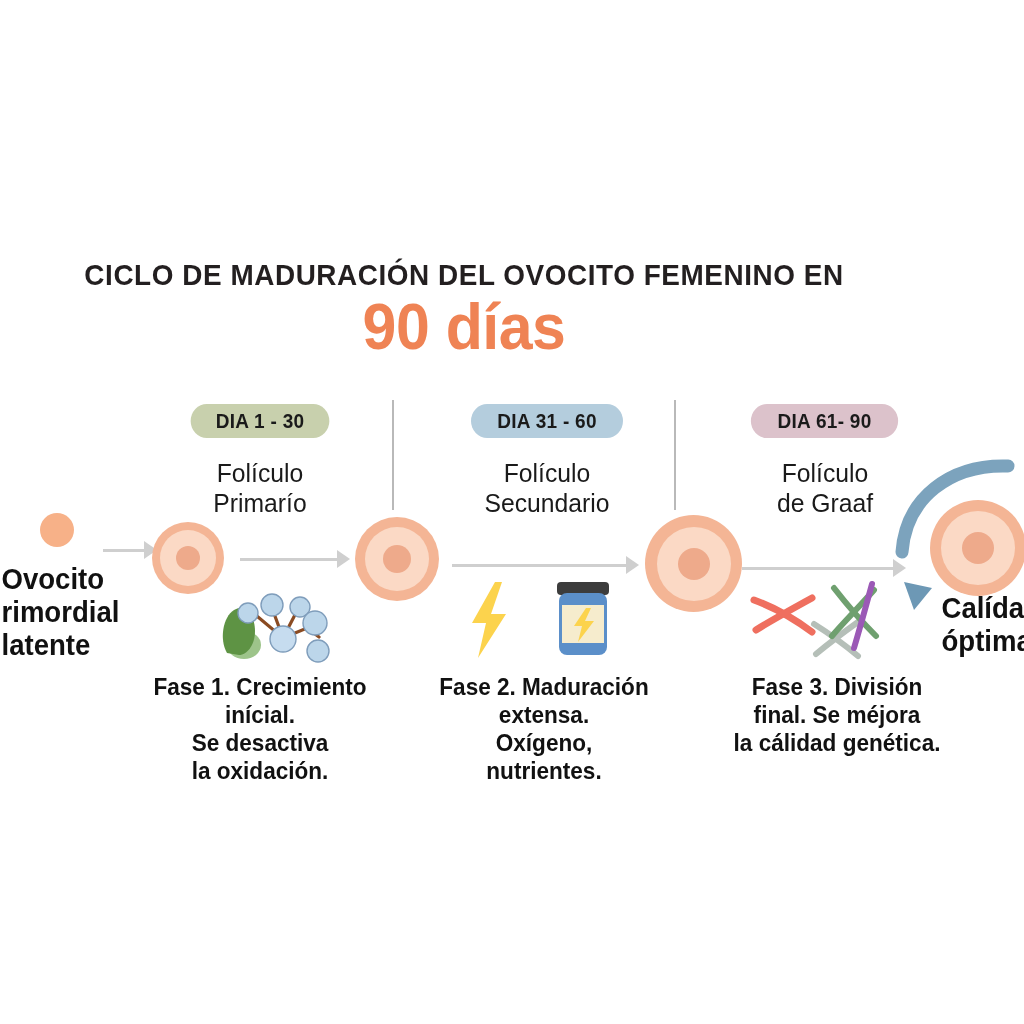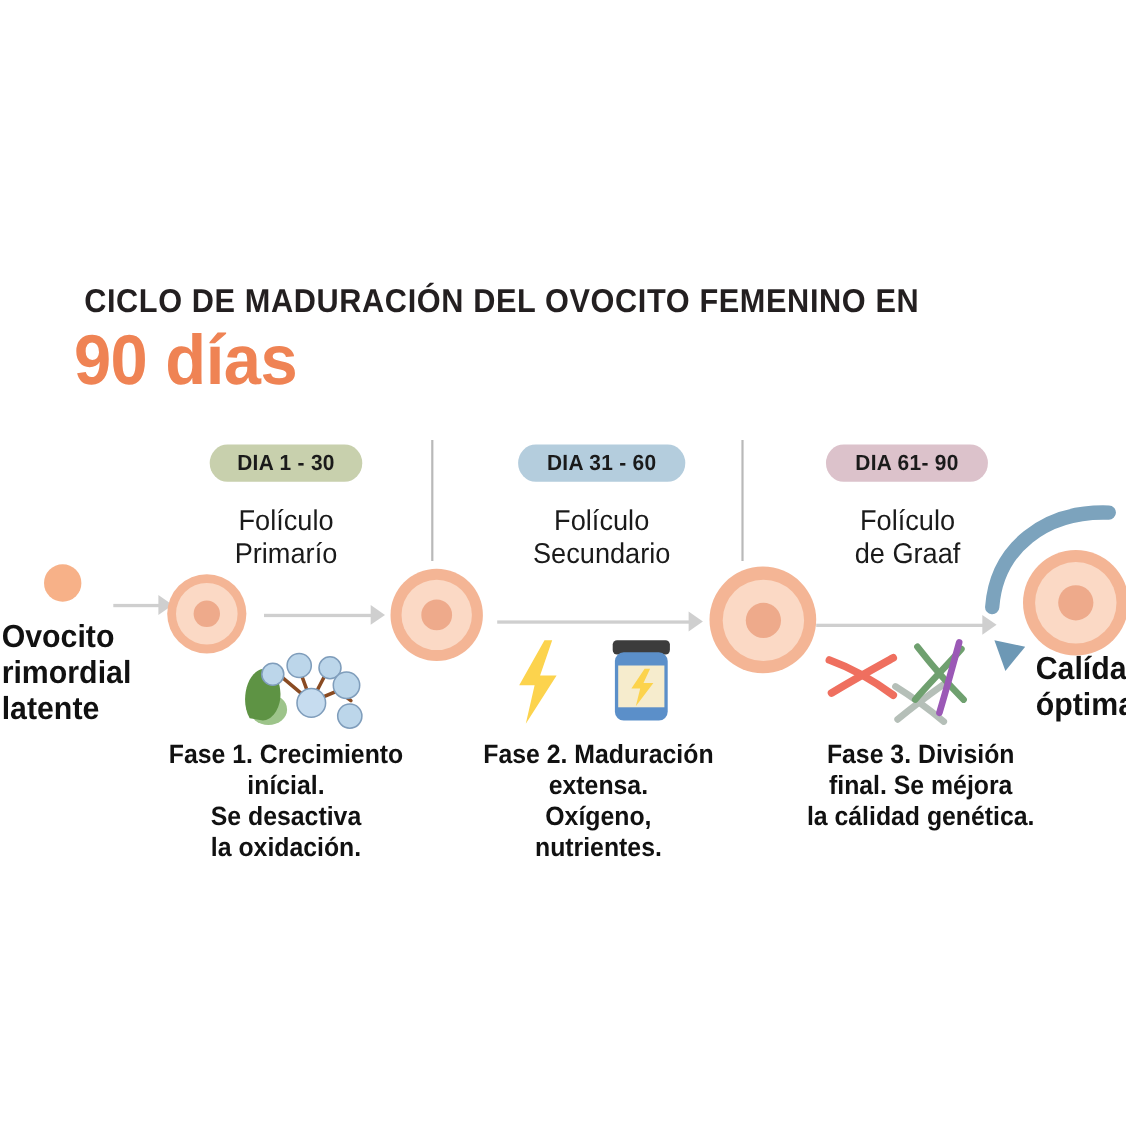--- a/index.html
+++ b/index.html
@@ -16,22 +16,21 @@
     font-family: "Liberation Sans", sans-serif;
     color: #1a1a1a;
   }
 
   
   #title-block {
     position: absolute;
     top: 258px;
     left: 0;
     width: 928px;
-    text-align: left;
-    margin-left: 44px;
+    text-align: center;
   }
   #main-title {
     font-family: "Liberation Sans Narrow", "Liberation Sans", sans-serif;
     font-weight: bold;
     font-size: 30px;
     letter-spacing: 0.6px;
     color: #231f20;
     transform: scaleX(0.93);
     white-space: nowrap;
   }

